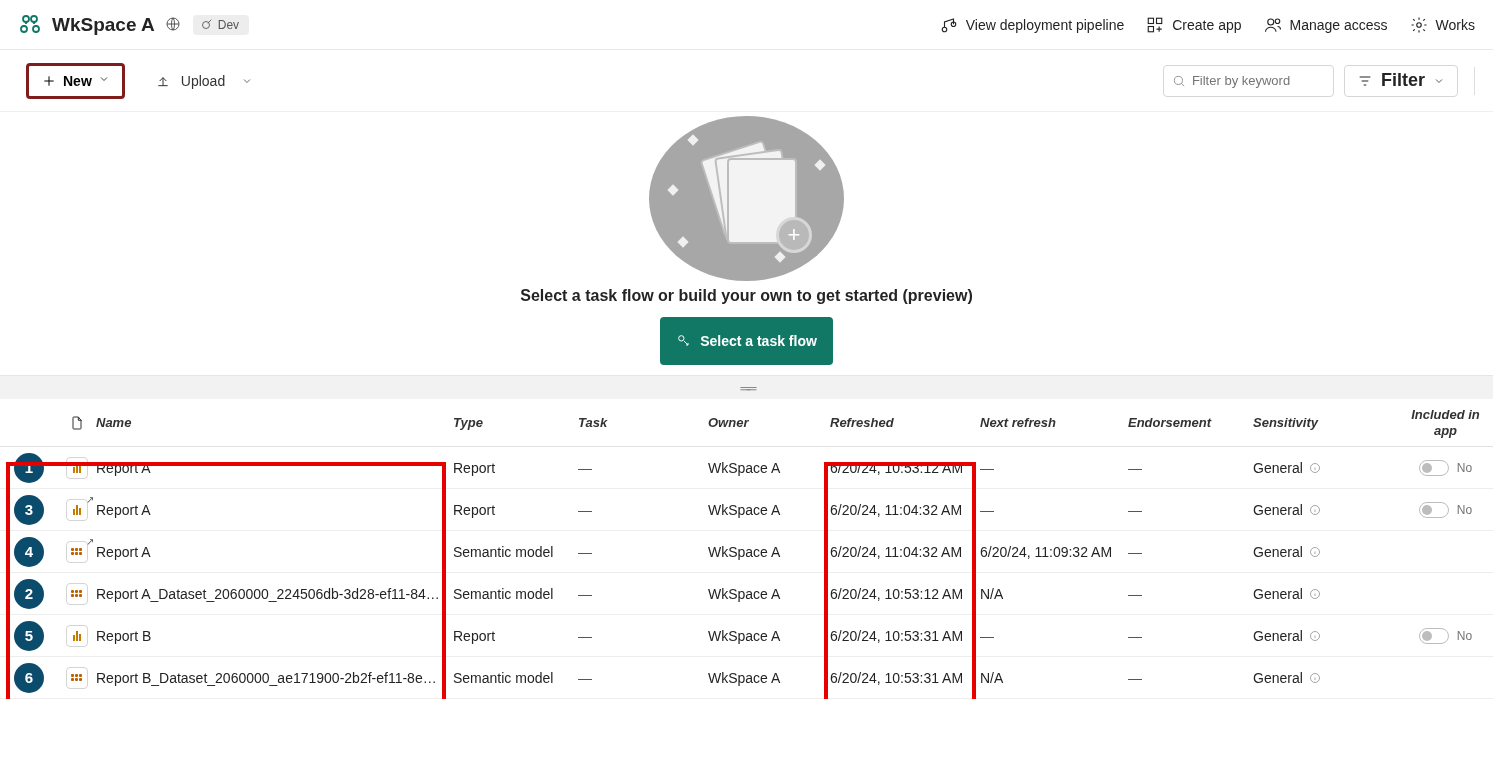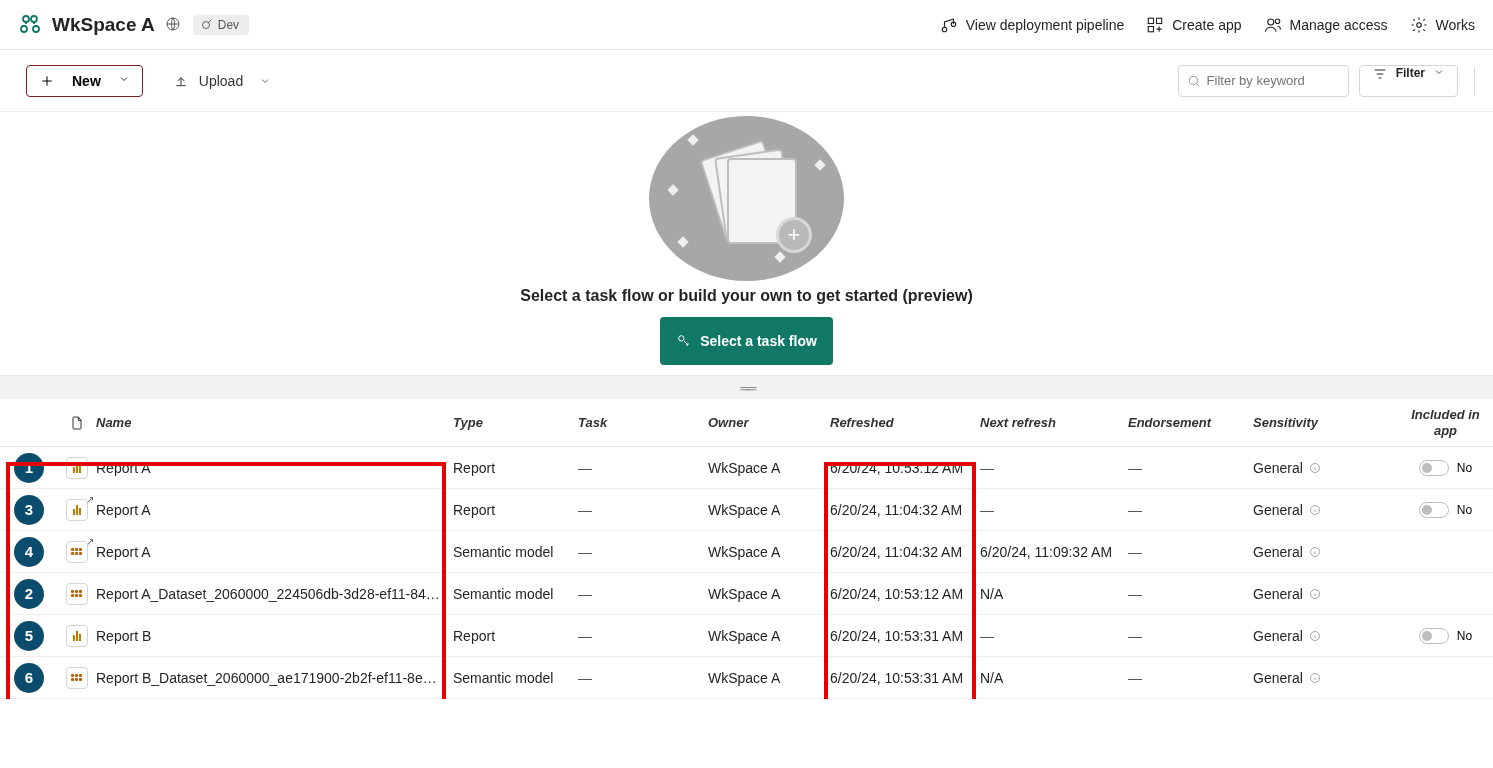--- a/index.html
+++ b/index.html
@@ -48,22 +48,22 @@
   .topbar-action svg { width:18px; height:18px; }
   
   .toolbar {
     height: 62px;
     display: flex;
     align-items: center;
     padding: 0 18px 0 26px;
     border-bottom: 1px solid #efefef;
   }
   .btn-new {
-    display: flex; align-items: flex-start; gap:17px;
-    border: 1px solid #7f1d1d;
+    display: flex; align-items: flex-start; gap:6px;
+    border: 3px solid #7f1d1d;
     border-radius: 4px;
     padding: 7px 12px;
     font-size: 14px; font-weight:600;
     background: #fff;
     cursor: pointer;
   }
   .btn-upload {
     display: flex; align-items: center; gap:10px;
     margin-left: 30px;
     font-size: 14px;
@@ -78,24 +78,24 @@
     height:32px; width:171px;
     padding:0 8px;
     color:#888;
     gap:6px;
   }
   .filter-input-wrap input {
     border:none; outline:none; font-size:13px; width:100%;
     background:transparent; color:#333;
   }
   .filter-btn {
-    display:flex; gap:8px;
+    display:flex; align-items:center; gap:8px;
     border:1px solid #d6d6d6; border-radius:4px;
     height:32px; padding:0 12px; margin-left:10px;
-    font-size:12px; font-weight:600;
+    font-size:18px; font-weight:600;
     cursor:pointer;
   }
   .toolbar-divider { width:1px; height:28px; background:#ddd; margin-left:16px; }
   
   .hero {
     text-align: center;
     padding: 4px 0 10px;
     background: #fff;
   }
   .hero-img {
@@ -210,21 +210,21 @@
   .dash { color:#555; }
   .toggle {
     width:30px; height:16px; border-radius:10px;
     border:1px solid #bdbdbd; background:#fff;
     position:relative; display:inline-block; vertical-align:middle;
   }
   .toggle::after{
     content:""; position:absolute; left:2px; top:2px;
     width:10px; height:10px; border-radius:50%; background:#bdbdbd;
   }
-  .toggle-wrap { display:flex; align-items:center; gap:8px; color:#000000; font-size:12px; justify-content:center;}
+  .toggle-wrap { display:flex; align-items:center; gap:8px; color:#737373; font-size:12px; justify-content:center;}
   .sens { display:flex; align-items:center; gap:6px; }
   .sens svg{width:12px;height:12px;color:#888;}
   
   .ic { width:16px; height:16px; stroke:currentColor; fill:none; stroke-width:1.5; }
   
   .anno-red {
     position:absolute;
     border:4px solid #e60000;
     pointer-events:none;
   }

